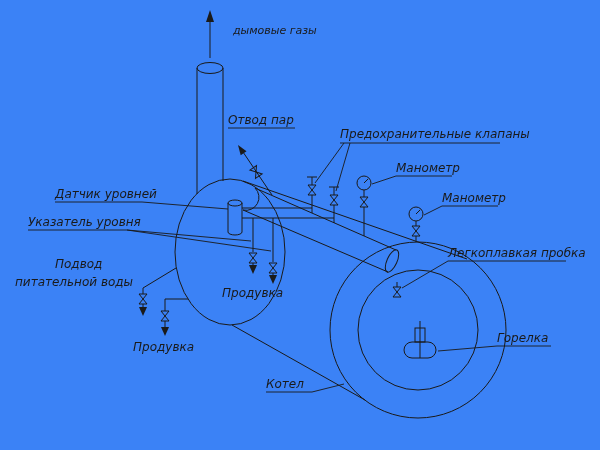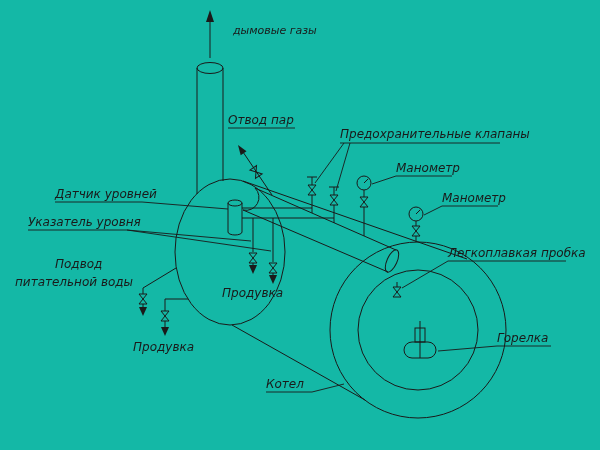--- a/index.html
+++ b/index.html
@@ -1,20 +1,20 @@
 <!DOCTYPE html>
 <html><head>
 <meta charset="utf-8">
 <style>
   html, body { margin: 0; padding: 0; background: #ffffff; }
   .canvas {
     position: relative;
     width: 600px;
     height: 450px;
-    background: #14b8a6;
+    background: #3b82f6;
     font-family: "DejaVu Sans", sans-serif;
     overflow: hidden;
   }
   svg { display: block; }
   text {
     font-family: "DejaVu Sans", sans-serif;
     font-style: italic;
     font-size: 12px;
     fill: #1a1a1a;
   }

